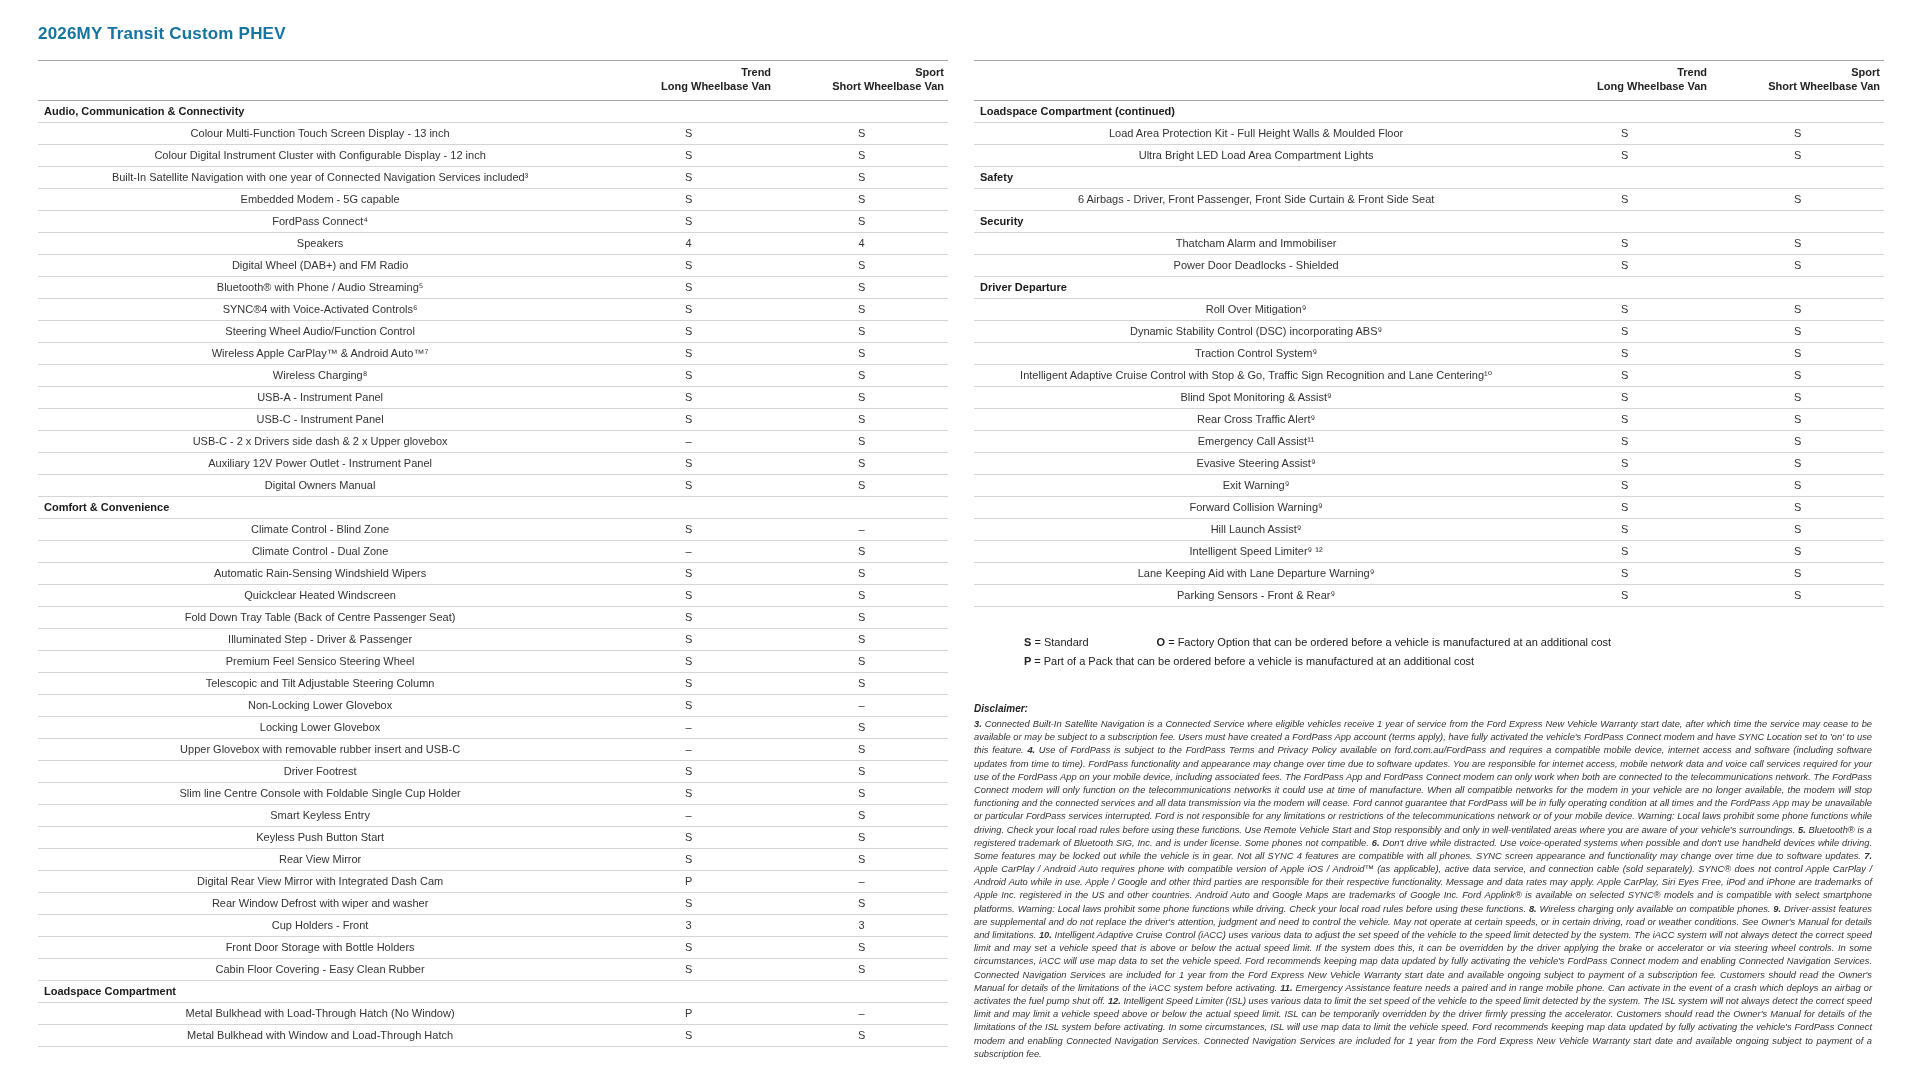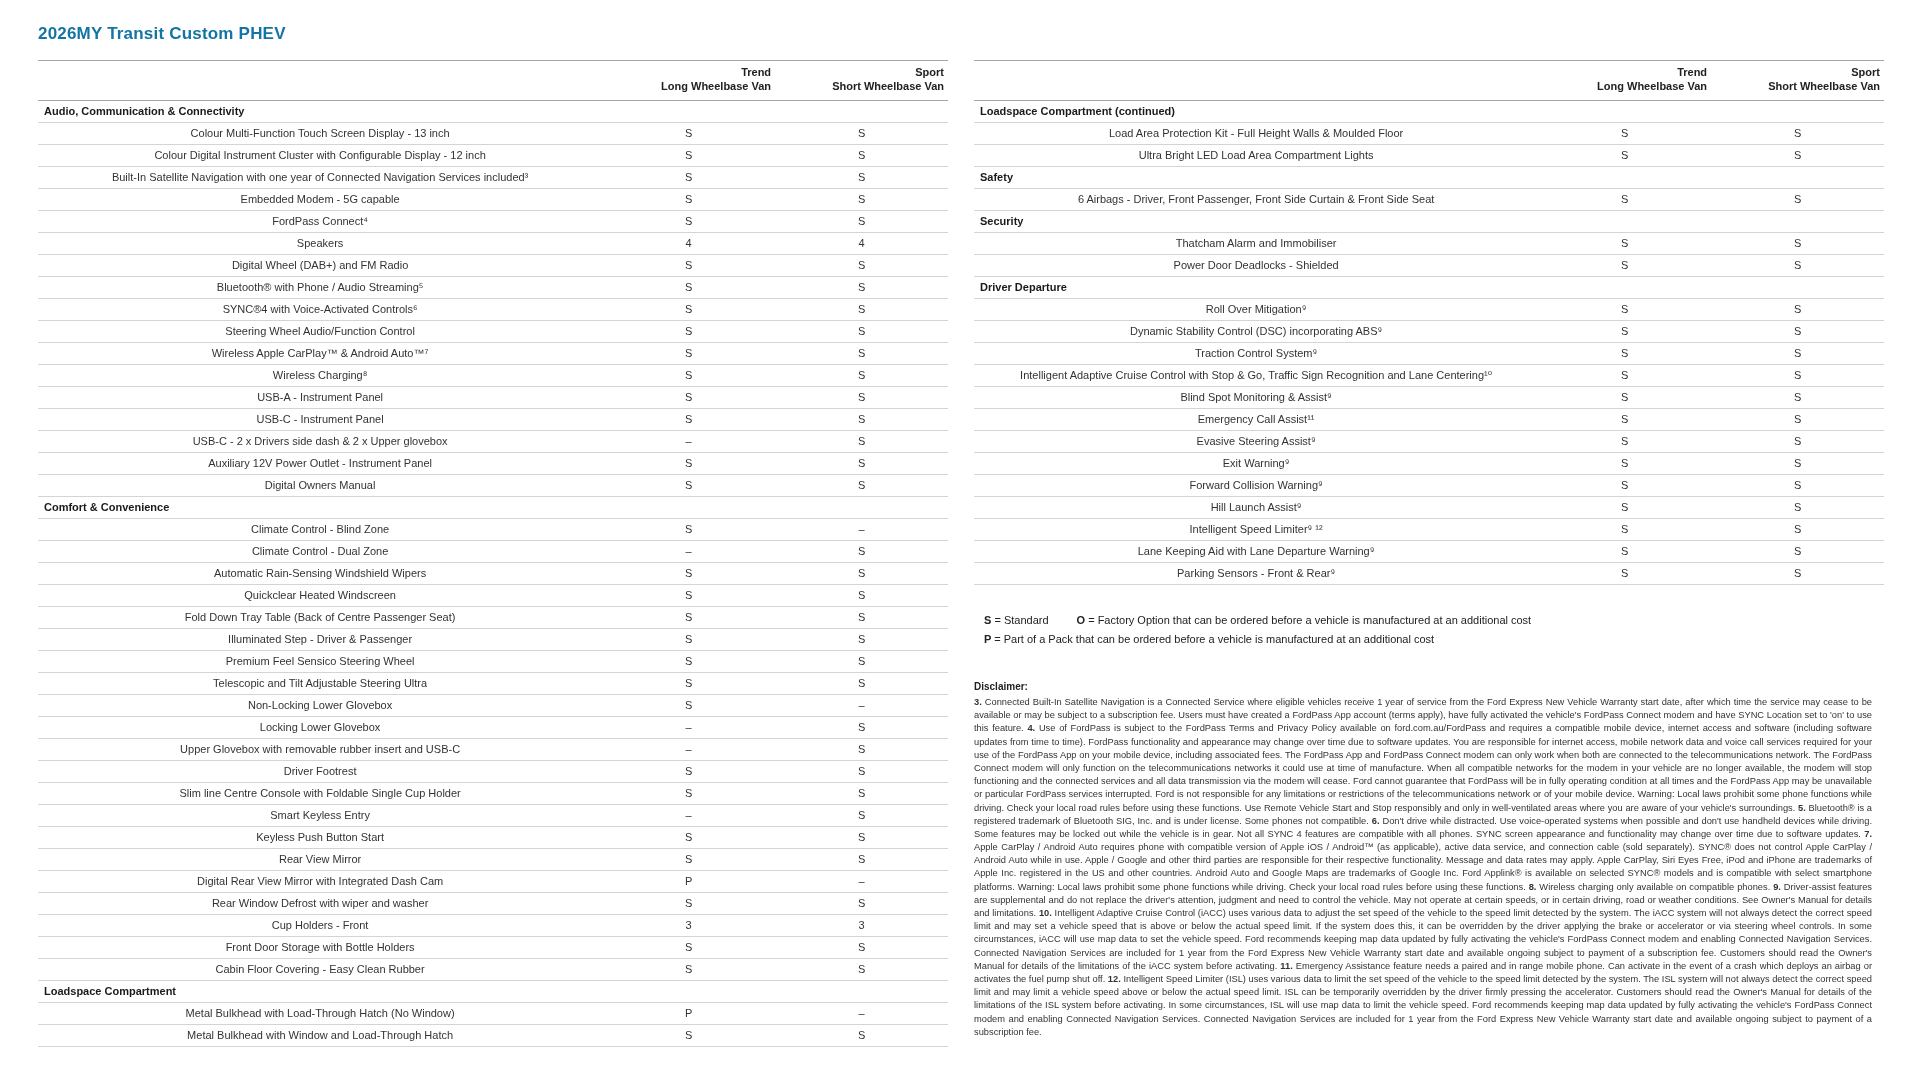--- a/index.html
+++ b/index.html
@@ -34,23 +34,23 @@
     padding: 4px 6px; border-bottom: 1px solid #d4d4d4;
     line-height: 13px; height: 22px;
     overflow: hidden; white-space: nowrap;
   }
   .section-row td { font-weight: bold; color: #1a1a1a; }
   .feature-label { text-align: center; }
   .feature-value { text-align: center; }
 
   .legend { margin: 26px 0 0 10px; font-size: 11px; line-height: 1.75; color: #222222; }
   .legend .key { font-weight: bold; }
-  .legend-item { margin-right: 28px; }
+  .legend-item { margin-right: 28px; margin-left: 40px; }
 
-  .disclaimer { margin: 32px 12px 0 0; }
+  .disclaimer { margin: 32px 12px 0 0; font-style: italic; }
   .disclaimer-heading { font-weight: bold; font-size: 10px; margin-bottom: 4px; color: #222222; }
   .disclaimer-text {
     font-size: 9.3px; line-height: 1.42; text-align: justify;
     margin: 0; color: #333333;
   }
   .disclaimer-text b { font-weight: bold; }
 </style>
 </head>
 <body>
 
@@ -193,21 +193,21 @@
               <td class="feature-label">Illuminated Step - Driver &amp; Passenger</td>
               <td class="feature-value">S</td>
               <td class="feature-value">S</td>
             </tr>
             <tr class="feature-row">
               <td class="feature-label">Premium Feel Sensico Steering Wheel</td>
               <td class="feature-value">S</td>
               <td class="feature-value">S</td>
             </tr>
             <tr class="feature-row">
-              <td class="feature-label">Telescopic and Tilt Adjustable Steering Ultra</td>
+              <td class="feature-label">Telescopic and Tilt Adjustable Steering Column</td>
               <td class="feature-value">S</td>
               <td class="feature-value">S</td>
             </tr>
             <tr class="feature-row">
               <td class="feature-label">Non-Locking Lower Glovebox</td>
               <td class="feature-value">S</td>
               <td class="feature-value">–</td>
             </tr>
             <tr class="feature-row">
               <td class="feature-label">Locking Lower Glovebox</td>
@@ -357,20 +357,25 @@
               <td class="feature-label">Intelligent Adaptive Cruise Control with Stop &amp; Go, Traffic Sign Recognition and Lane Centering¹⁰</td>
               <td class="feature-value">S</td>
               <td class="feature-value">S</td>
             </tr>
             <tr class="feature-row">
               <td class="feature-label">Blind Spot Monitoring &amp; Assist⁹</td>
               <td class="feature-value">S</td>
               <td class="feature-value">S</td>
             </tr>
             <tr class="feature-row">
+              <td class="feature-label">Rear Cross Traffic Alert⁹</td>
+              <td class="feature-value">S</td>
+              <td class="feature-value">S</td>
+            </tr>
+            <tr class="feature-row">
               <td class="feature-label">Emergency Call Assist¹¹</td>
               <td class="feature-value">S</td>
               <td class="feature-value">S</td>
             </tr>
             <tr class="feature-row">
               <td class="feature-label">Evasive Steering Assist⁹</td>
               <td class="feature-value">S</td>
               <td class="feature-value">S</td>
             </tr>
             <tr class="feature-row">

